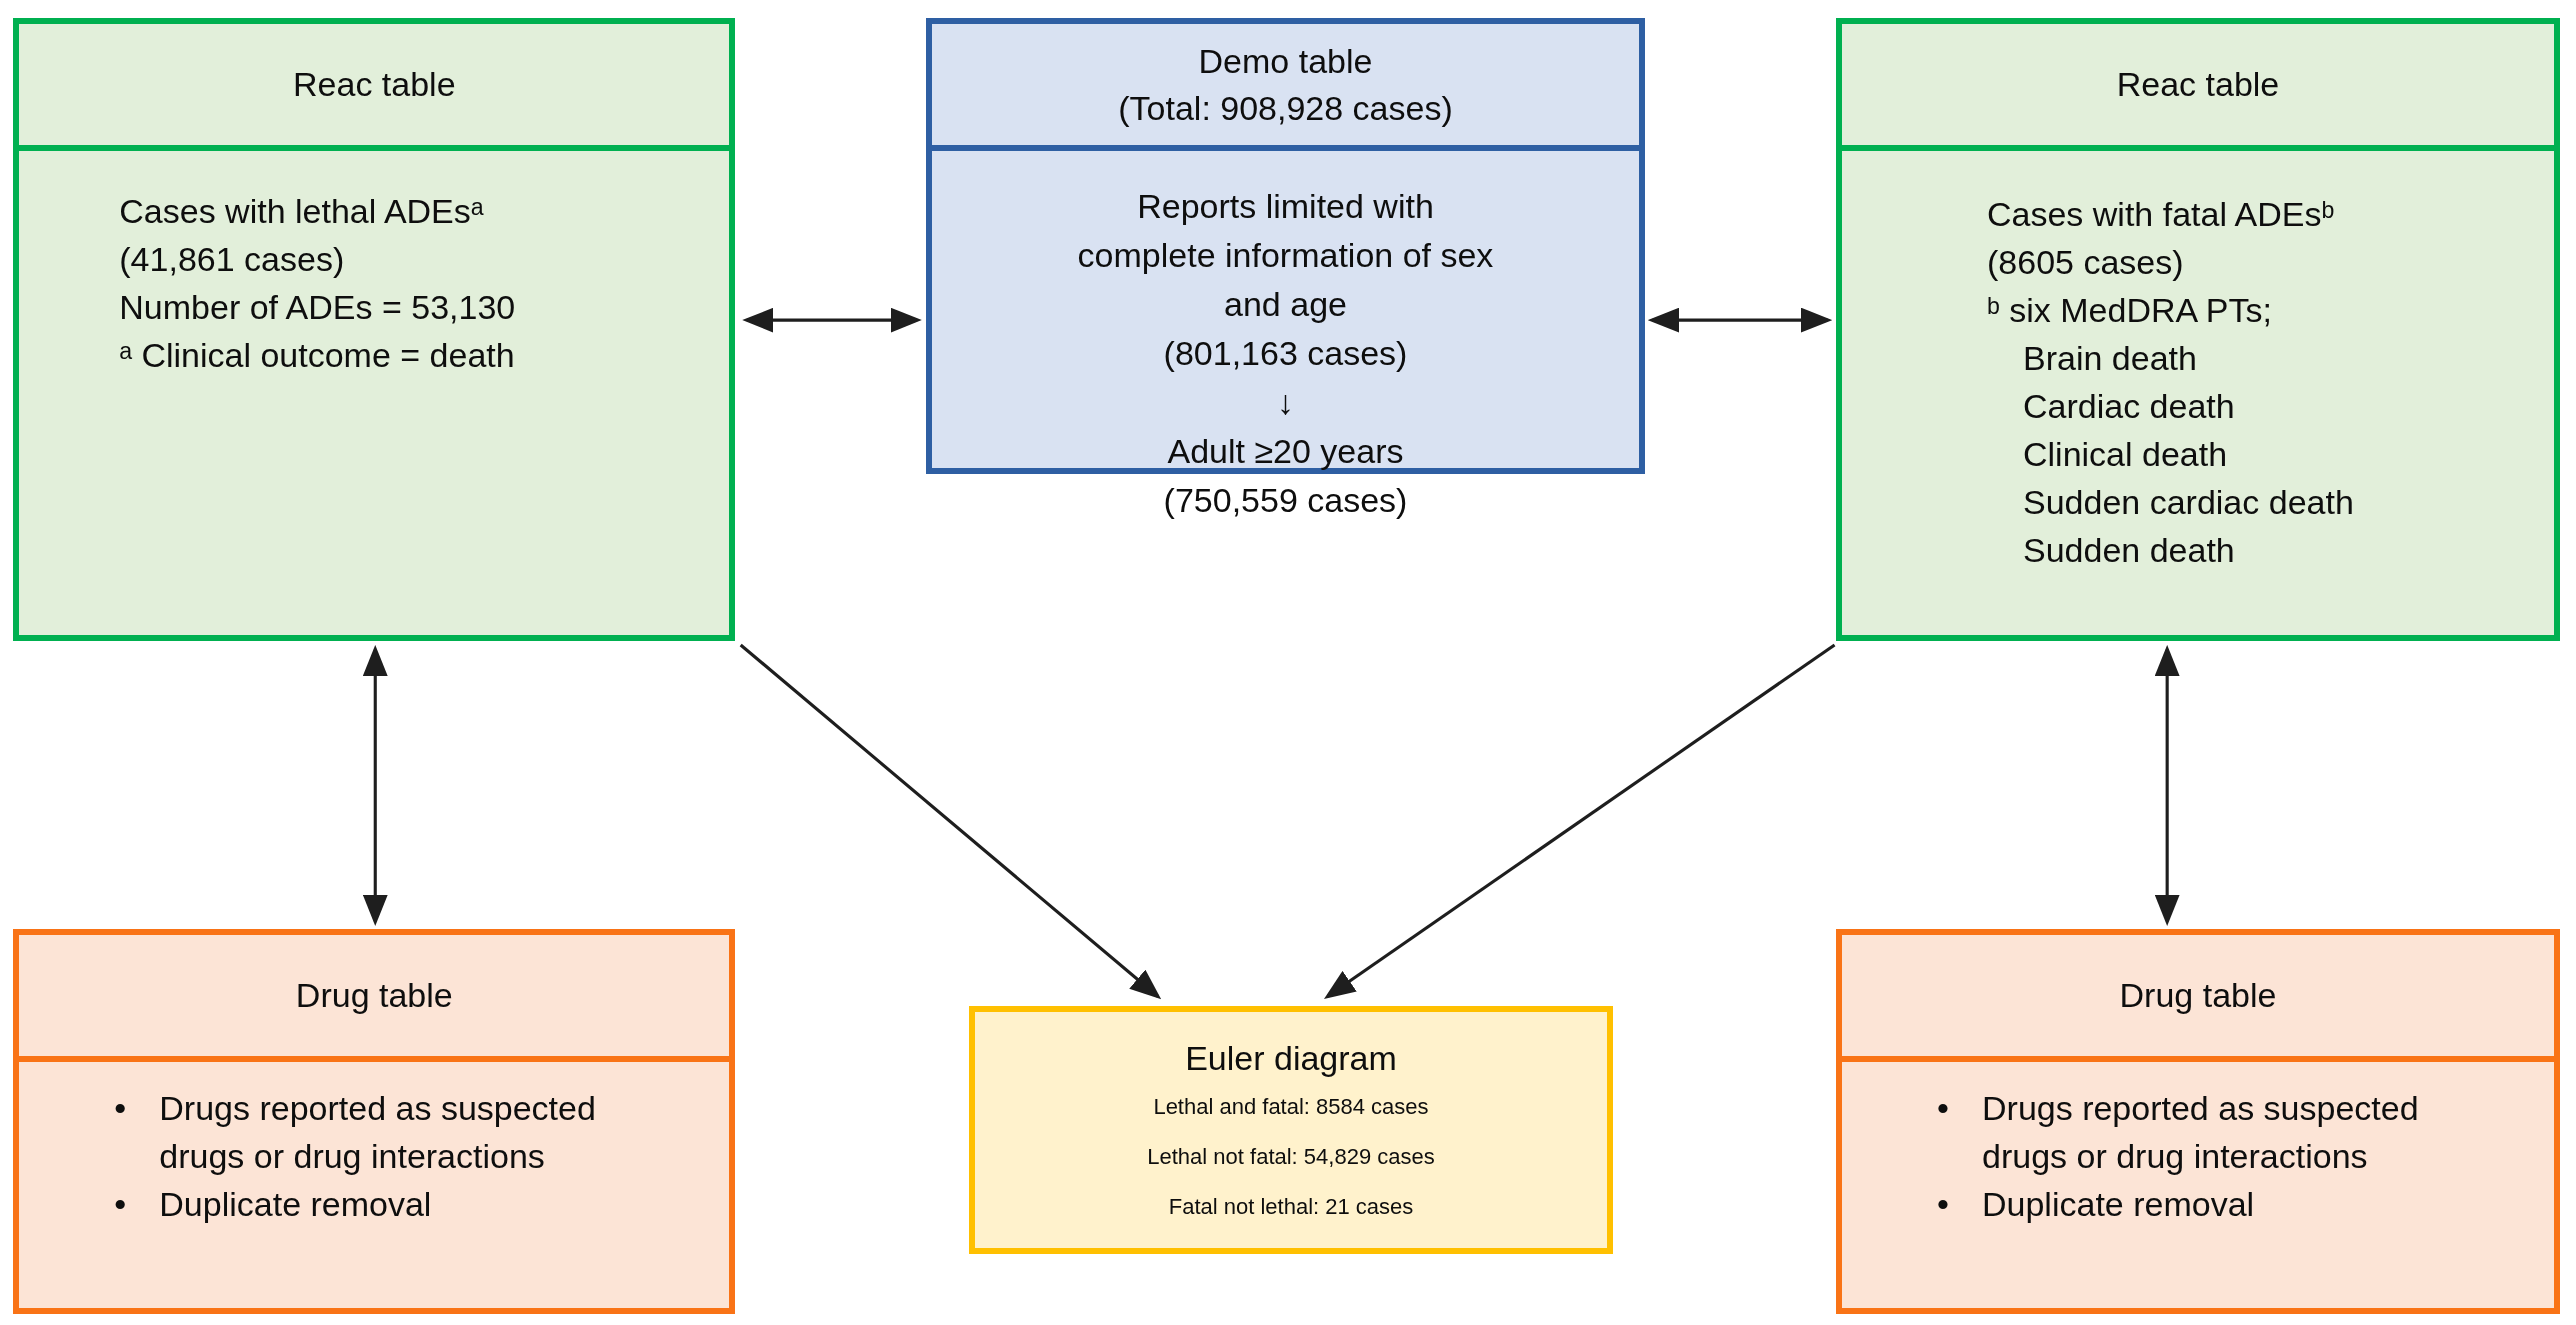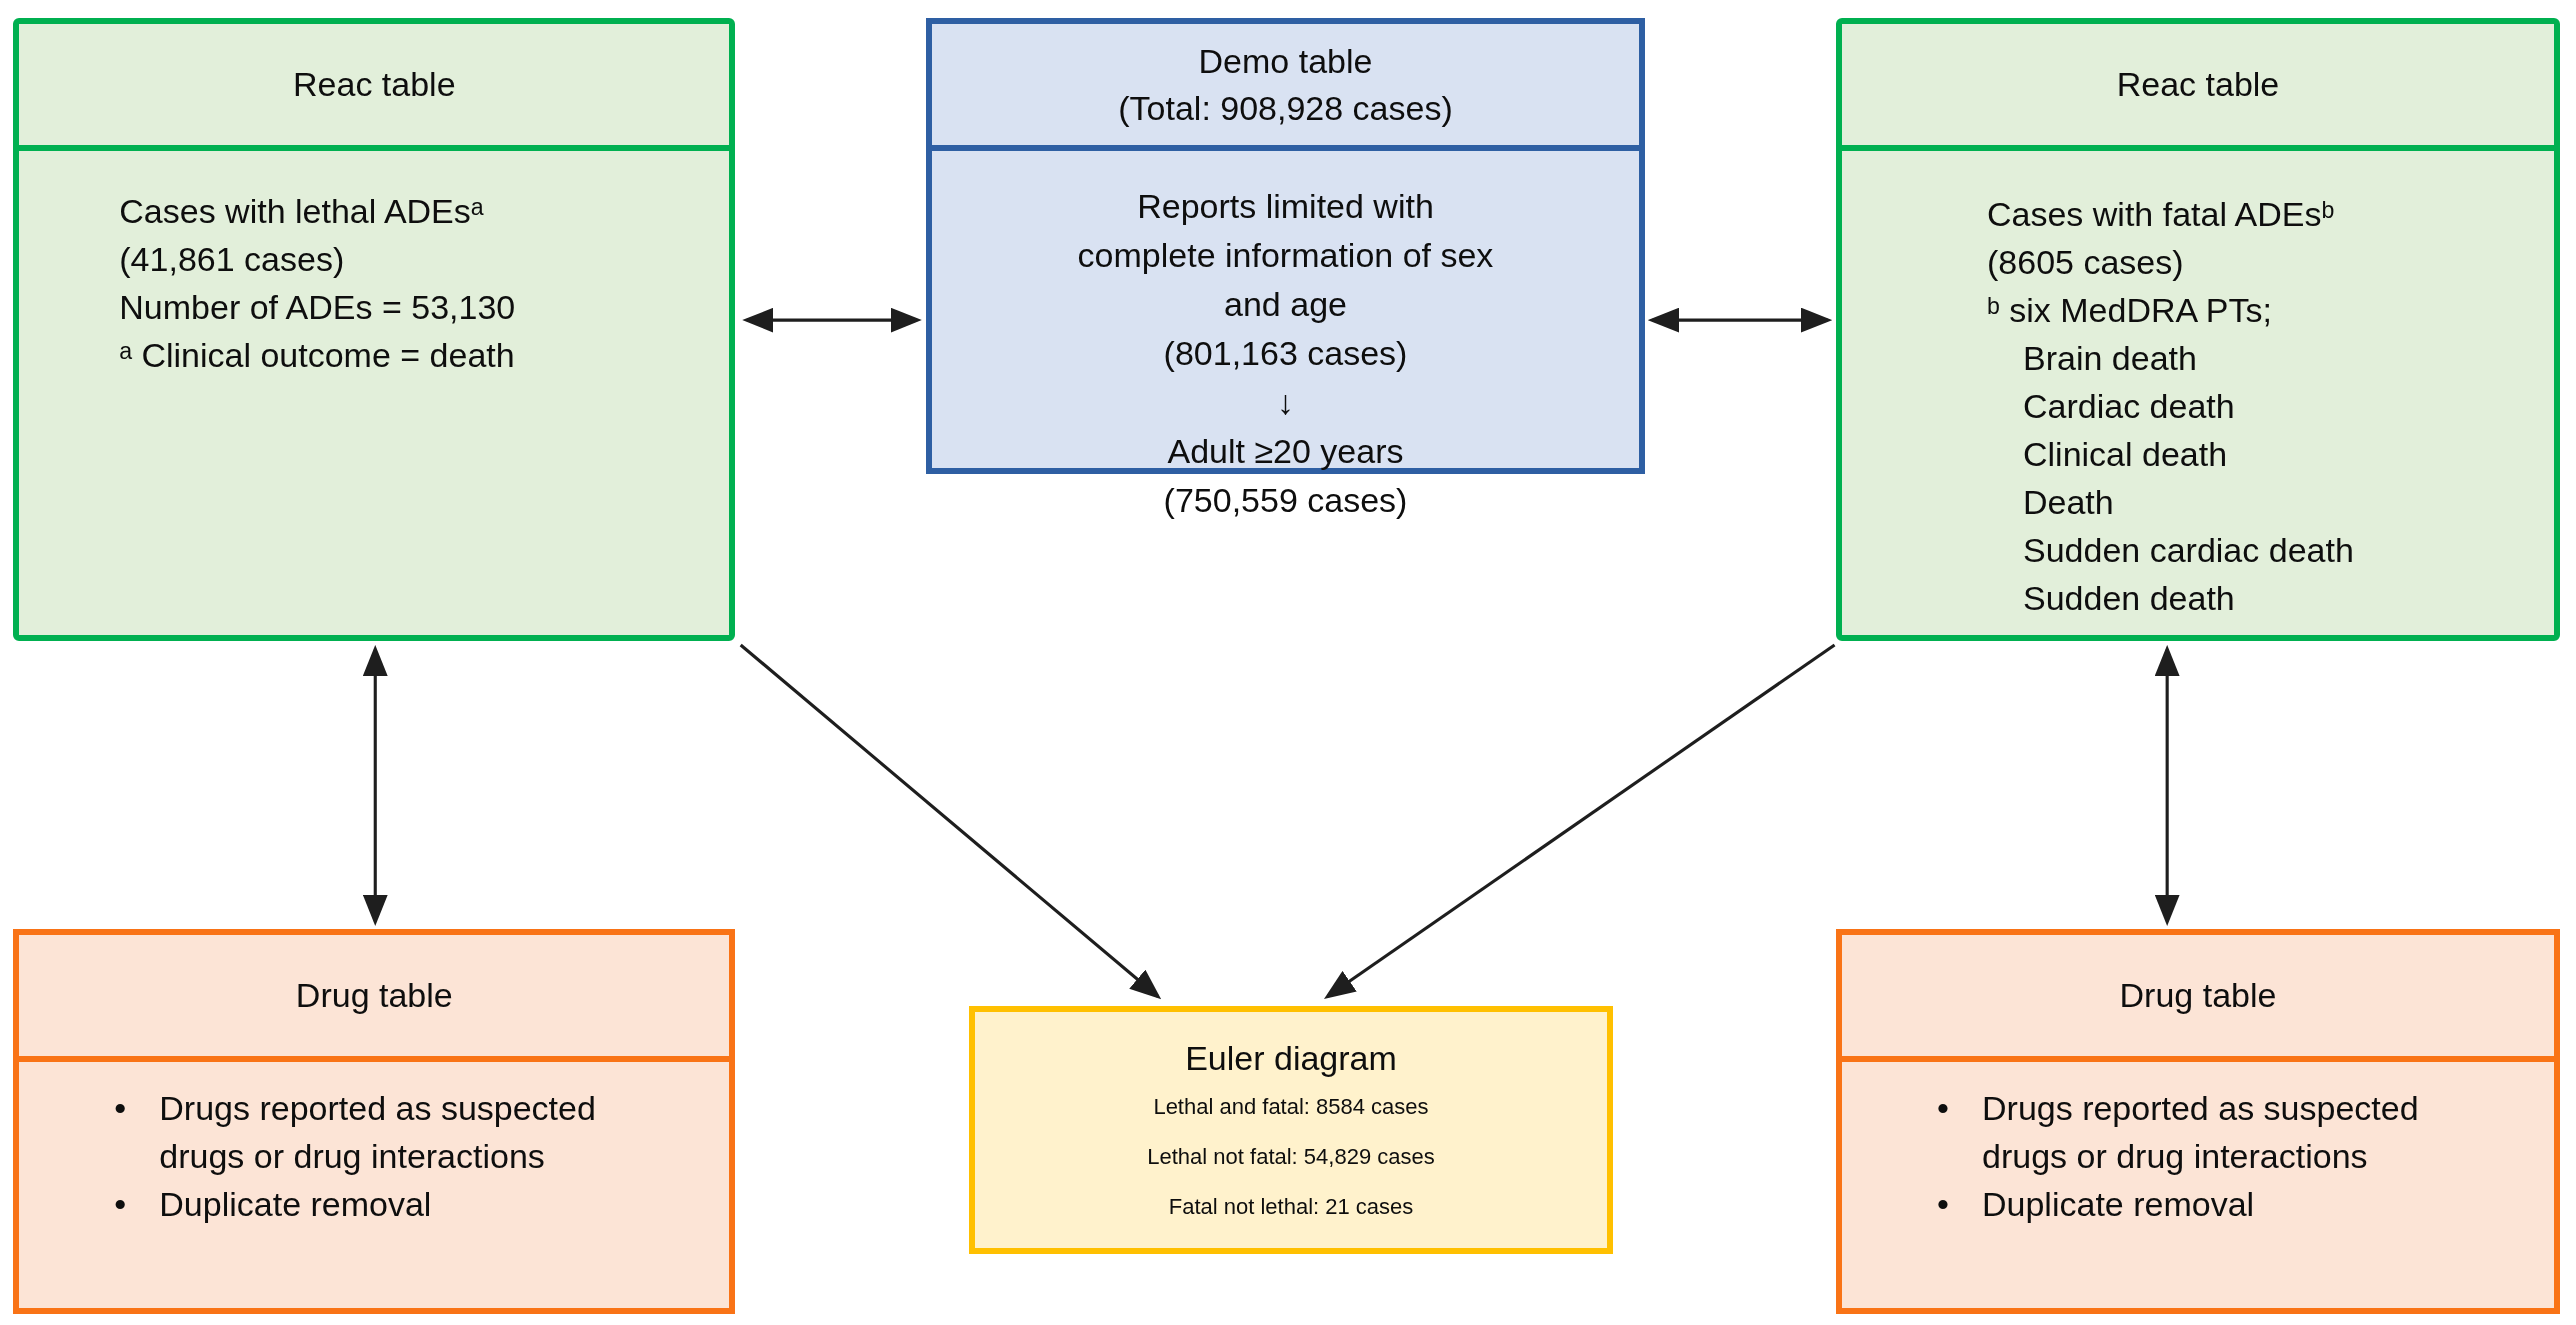--- a/index.html
+++ b/index.html
@@ -12,21 +12,21 @@
   html,body{margin:0;padding:0;}
   body{background:#f2f2f2;}
   #canvas{
     position:relative; width:2576px; height:1325px;
     background:var(--c-background);
     font-family:"Liberation Sans","DejaVu Sans",sans-serif;
     color:var(--c-text);
     overflow:hidden;
   }
   .box{position:absolute; box-sizing:border-box; border:6.2px solid;}
-  .box.green {background:var(--c-green_fill);  border-color:var(--c-green_border);border-radius:6px;}
+  .box.green {background:var(--c-green_fill);  border-color:var(--c-green_border);}
   .box.blue  {background:var(--c-blue_fill);   border-color:var(--c-blue_border);}
   .box.orange{background:var(--c-orange_fill); border-color:var(--c-orange_border);}
   .box.yellow{background:var(--c-yellow_fill); border-color:var(--c-yellow_border);}
 
   .box-header{
     display:flex; flex-direction:column; align-items:center; justify-content:center;
     height:121px; text-align:center;
     font-size:34px; line-height:47px;
   }
   .green .box-header{border-bottom:6.2px solid var(--c-green_border);}
@@ -101,21 +101,20 @@
     <div class="box-header">
       <span>Reac table</span>
     </div>
     <div class="box-body">
       <div>Cases with fatal ADEsᵇ</div>
       <div>(8605 cases)</div>
       <div>ᵇ six MedDRA PTs;</div>
       <div class="pt-item">Brain death</div>
       <div class="pt-item">Cardiac death</div>
       <div class="pt-item">Clinical death</div>
-      <div class="pt-item">Death</div>
       <div class="pt-item">Sudden cardiac death</div>
       <div class="pt-item">Sudden death</div>
     </div>
   </div>
 
   <div class="box orange" id="drug-left">
     <div class="box-header">
       <span>Drug table</span>
     </div>
     <div class="box-body drug-body">

